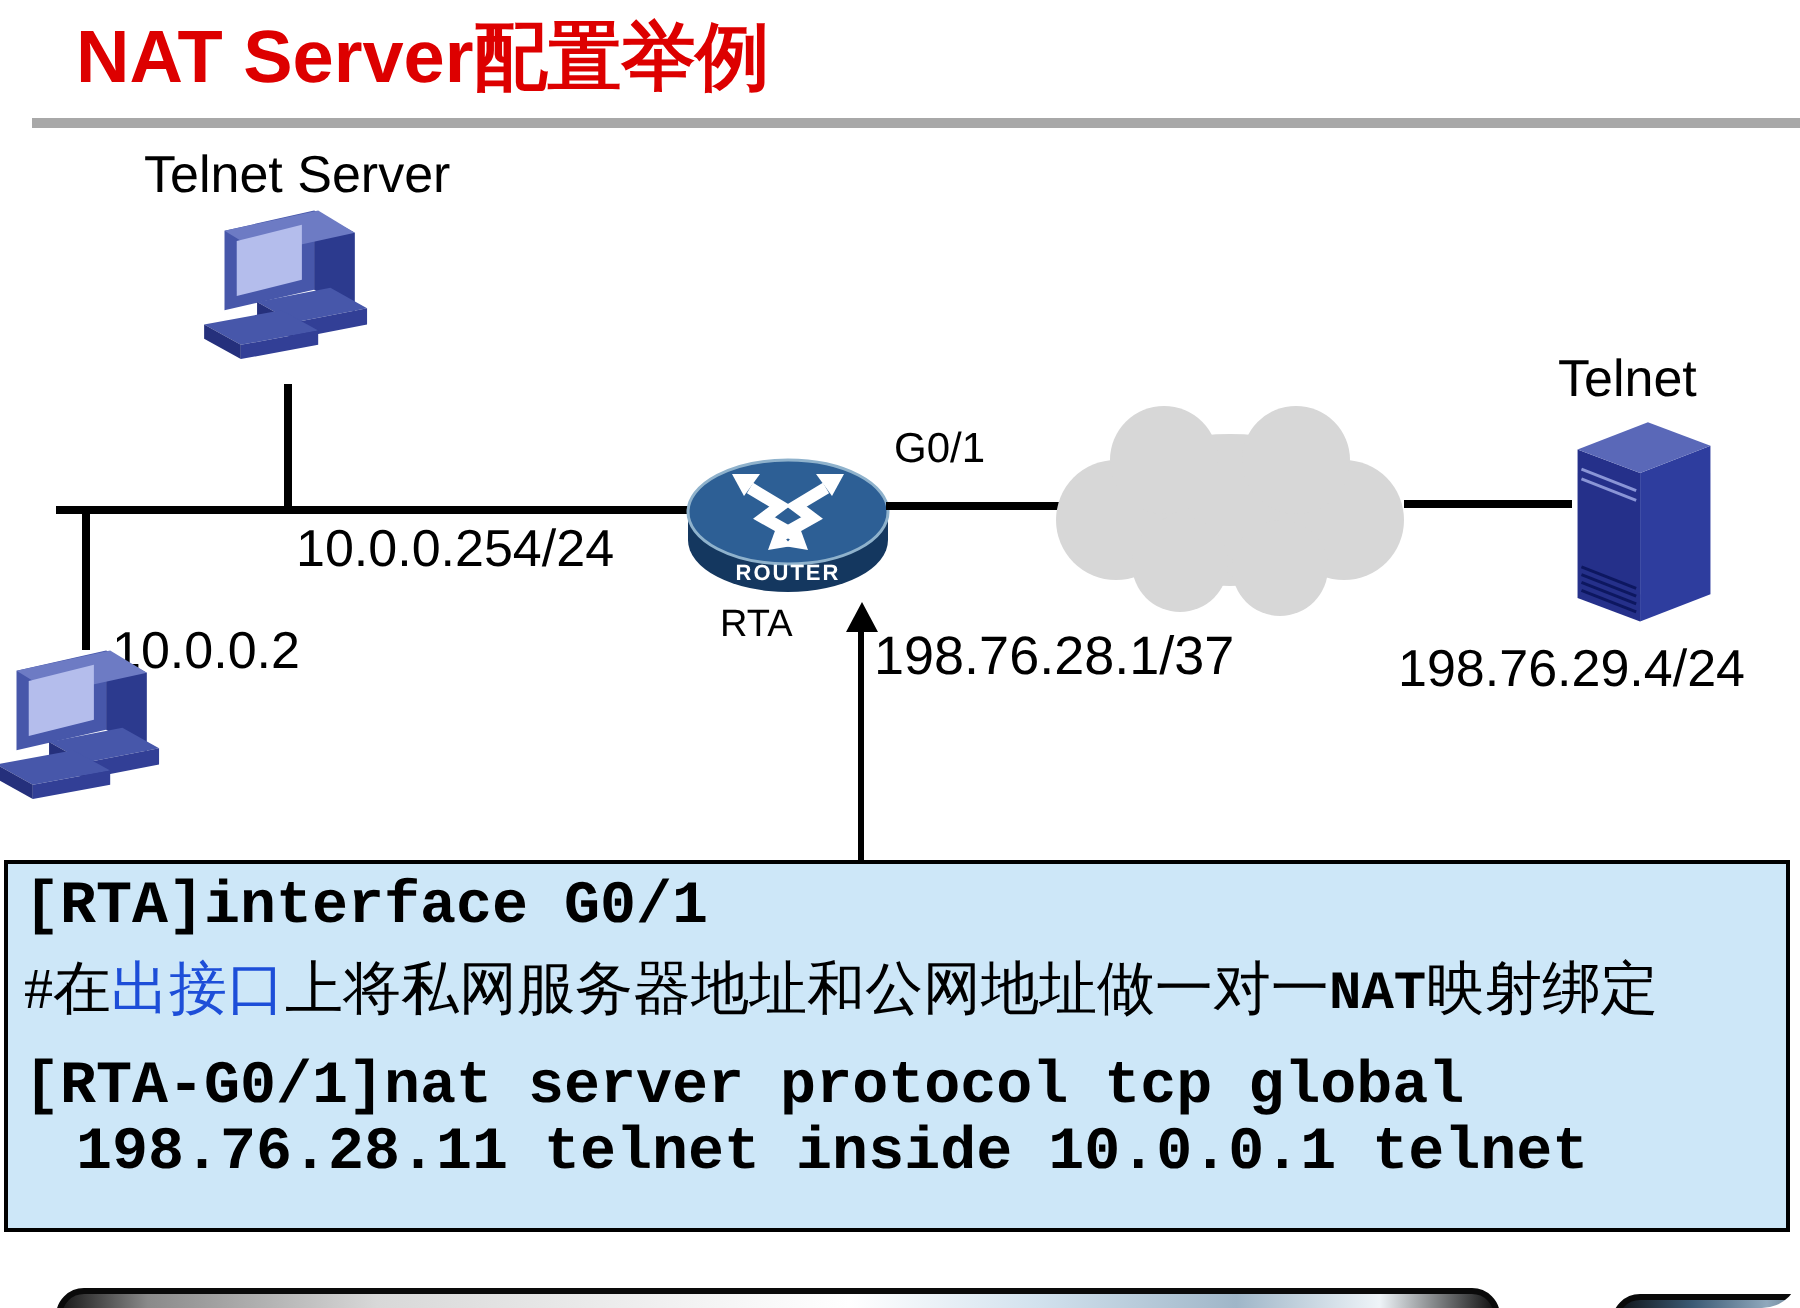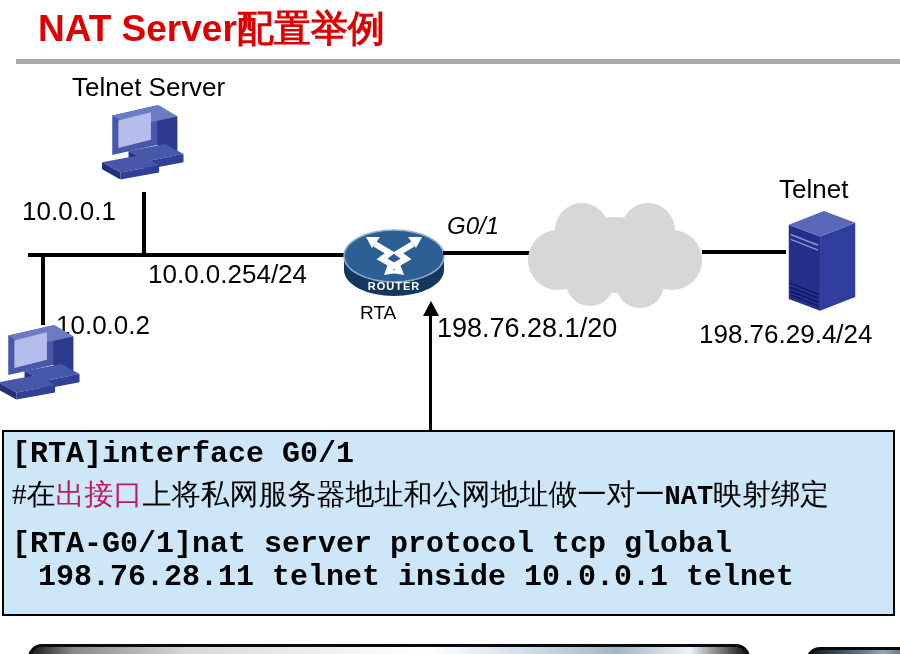--- a/index.html
+++ b/index.html
@@ -1,38 +1,38 @@
 <!DOCTYPE html>
 <html><head>
 <meta charset="utf-8">
 <style>
   html,body{margin:0;padding:0;background:#fff;}
   #slide{position:relative;width:900px;height:654px;background:#fff;overflow:hidden;
-         font-family:"Liberation Sans",sans-serif;color:#000;}
+         font-family:"Liberation Sans",sans-serif;color:#000;border-radius:19px;}
   .abs{position:absolute;}
   .lbl{position:absolute;font-size:26px;color:#000;white-space:nowrap;line-height:1.1;}
   #title{position:absolute;left:38px;top:4px;font-size:37px;font-weight:bold;color:#dd0000;white-space:nowrap;}
   #rule{position:absolute;left:16px;top:59px;width:884px;height:5px;background:#a8a8a8;}
   .hline{position:absolute;height:4px;background:#000;}
   .vline{position:absolute;width:4px;background:#000;}
-  #g01-label{font-size:24px;font-style:italic;}
+  #g01-label{font-size:21px;}
   #rta-label{font-size:19px;}
   #internet-label{position:absolute;left:535px;top:244px;width:160px;text-align:center;
                   font-size:20px;font-weight:bold;}
   #arrow-line{position:absolute;left:429px;top:314px;width:3px;height:116px;background:#000;}
   #arrow-head{position:absolute;left:423px;top:301px;width:0;height:0;
               border-left:8px solid transparent;border-right:8px solid transparent;
               border-bottom:15px solid #000;}
   #config-box{position:absolute;left:2px;top:430px;width:893px;height:186px;
               background:#cde7f8;border:2px solid #000;box-sizing:border-box;}
   .code{position:absolute;left:8px;font-family:"Liberation Mono","DejaVu Sans Mono",monospace;
         font-weight:bold;font-size:30px;white-space:pre;color:#000;}
   #cfg-line2{position:absolute;left:8px;top:43px;font-family:"Liberation Serif",serif;
              font-size:29px;white-space:nowrap;color:#000;}
-  #cfg-line2 .hl{color:#be185d;text-align:center;}
+  #cfg-line2 .hl{color:#1d4ed8;text-align:center;}
   #cfg-line2 .kw{font-family:"Liberation Mono","DejaVu Sans Mono",monospace;font-weight:bold;font-size:27px;}
   #cfg-line4{padding-left:26px;}
   .window-top{position:absolute;height:40px;border:3px solid #0a0a0a;box-sizing:border-box;}
   #window-left{left:28px;top:644px;width:722px;border-radius:14px 14px 0 0;
     background:linear-gradient(90deg,#1a1a1a 0%,#8a8a8a 6%,#d8d8d8 22%,#f4f4f4 45%,#ffffff 55%,#d2e2ee 68%,#9fb6c8 82%,#eef4f8 92%,#111 100%);}
   #window-right{left:806px;top:647px;width:130px;border-radius:14px 0 0 0;
     background:linear-gradient(90deg,#101418 0%,#3c5a74 30%,#8fa8bc 60%,#1c2a36 100%);}
   svg{display:block;}
 </style>
 </head>
@@ -55,21 +55,20 @@
     <polygon points="48,62 84,55 84,63 48,70" fill="#323f96"></polygon>
     <polygon points="4,63 42,56 60,66 22,73" fill="#4757aa"></polygon>
     <polygon points="4,63 22,73 22,80 4,70" fill="#25307c"></polygon>
     <polygon points="22,73 60,66 60,73 22,80" fill="#323f96"></polygon>
   </svg>
 
   <div class="vline" style="left:142px;top:192px;height:64px;"></div>
   <div class="hline" style="left:28px;top:253px;width:332px;"></div>
   <div class="vline" style="left:41px;top:253px;height:72px;"></div>
 
-  <div class="lbl" style="left:22px;top:197px;">10.0.0.1</div>
   <div class="lbl" style="left:148px;top:260px;">10.0.0.254/24</div>
   <div class="lbl" style="left:56px;top:311px;">10.0.0.2</div>
 
   <svg class="abs" style="left:-6px;top:318px;" width="112" height="102" viewBox="0 0 110 100">
     <polygon points="14,17 58,7 58,46 14,56" fill="#4757aa"></polygon>
     <polygon points="58,7 78,18 78,57 58,46" fill="#2c3a8e"></polygon>
     <polygon points="14,17 60,7 78,18 32,28" fill="#6d7bc4"></polygon>
     <polygon points="20,22 52,14 52,41 20,49" fill="#b4bdec"></polygon>
     <polygon points="30,52 66,45 84,55 48,62" fill="#4757aa"></polygon>
     <polygon points="30,52 48,62 48,70 30,60" fill="#25307c"></polygon>
@@ -127,21 +126,21 @@
       <line x1="12" y1="82" x2="40" y2="93"></line>
       <line x1="12" y1="86" x2="40" y2="97"></line>
       <line x1="12" y1="90" x2="40" y2="101"></line>
       <line x1="12" y1="94" x2="40" y2="105"></line>
     </g>
   </svg>
   <div class="lbl" style="left:699px;top:320px;">198.76.29.4/24</div>
 
   <div id="arrow-line"></div>
   <div id="arrow-head"></div>
-  <div class="lbl" style="left:437px;top:314px;font-size:27px;">198.76.28.1/20</div>
+  <div class="lbl" style="left:437px;top:314px;font-size:27px;">198.76.28.1/37</div>
 
   <div id="config-box">
     <div class="code" style="top:5px;">[RTA]interface G0/1</div>
     <div id="cfg-line2">
       <span>#在</span><span class="hl">出接口</span><span>上将私网服务器地址和公网地址做一对一</span><span class="kw">NAT</span><span>映射绑定</span>
     </div>
     <div class="code" style="top:95px;">[RTA-G0/1]nat server protocol tcp global</div>
     <div class="code" id="cfg-line4" style="top:128px;">198.76.28.11 telnet inside 10.0.0.1 telnet</div>
   </div>
 

